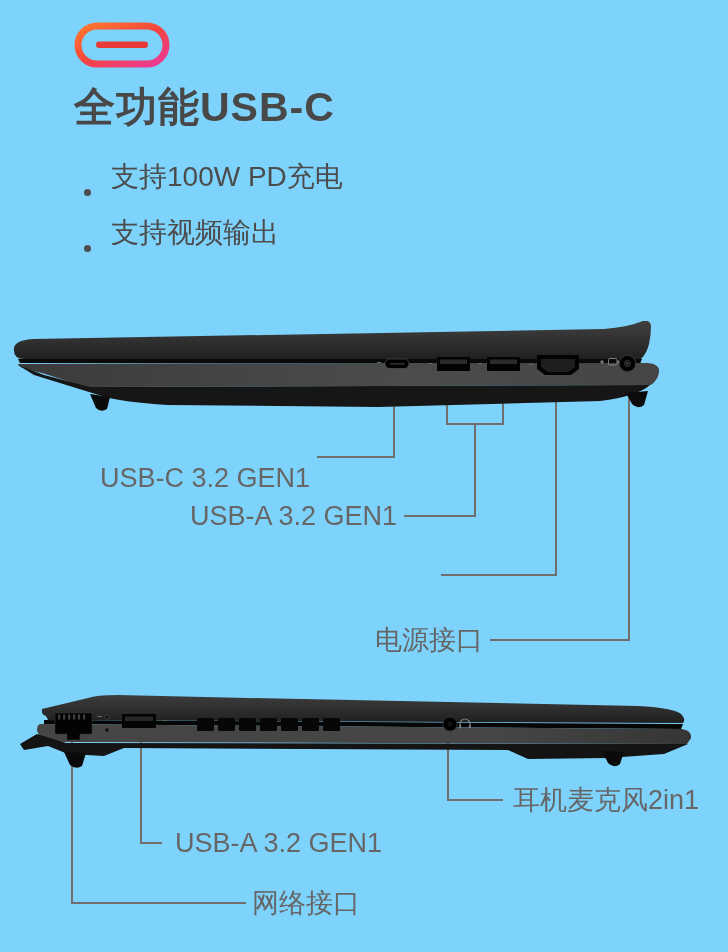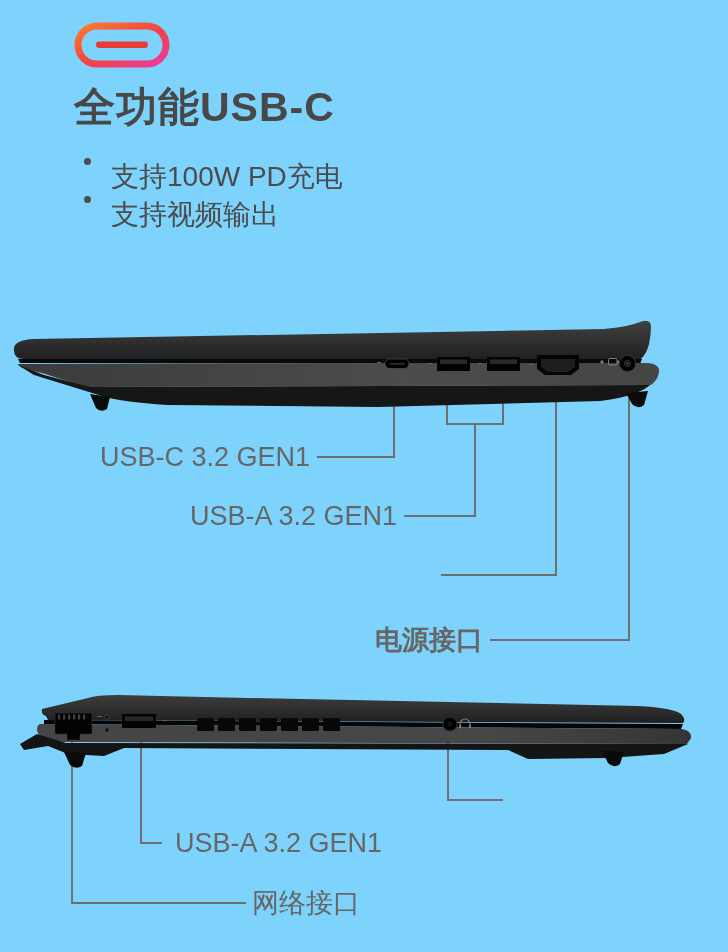--- a/index.html
+++ b/index.html
@@ -3,21 +3,21 @@
 <meta charset="utf-8">
 <style>
   html,body{margin:0;padding:0;background:#fff;}
   #canvas{
     position:relative;width:728px;height:952px;background:#7dd3fc;overflow:hidden;
     font-family:"Liberation Sans","DejaVu Sans",sans-serif;
   }
   .abs{position:absolute;}
   
   #title{left:74px;top:80px;font-size:41px;font-weight:bold;color:#484848;letter-spacing:1px;white-space:nowrap;}
-  .bullet-row{left:84px;display:flex;align-items:flex-start;white-space:nowrap;}
+  .bullet-row{left:84px;display:flex;align-items:flex-end;white-space:nowrap;}
   .bullet-dot{width:7px;height:7px;border-radius:50%;background:#4c4c4c;margin-right:20px;flex:0 0 auto;}
   .bullet-text{font-size:28px;color:#4c4c4c;}
   
   .cl{position:absolute;background:#6f6f6f;z-index:1;}
   
   .lbl{position:absolute;font-size:27px;color:#666;line-height:32px;white-space:nowrap;z-index:3;}
   .lbl.r{text-align:right;width:250px;}
   
   .laptop{position:absolute;z-index:2;}
 </style>
@@ -37,21 +37,21 @@
     <rect x="4" y="4" width="88" height="38" rx="19" fill="none" stroke="url(#usbcGrad)" stroke-width="7"></rect>
     <rect x="22" y="19.5" width="52" height="6.5" rx="3.2" fill="#e63c35"></rect>
   </svg>
 
   <div class="abs" id="title">全功能USB-C</div>
 
   <div class="abs bullet-row" style="top:158px;">
     <span class="bullet-dot"></span>
     <span class="bullet-text">支持100W PD充电</span>
   </div>
-  <div class="abs bullet-row" style="top:196px;">
+  <div class="abs bullet-row" style="top:214px;">
     <span class="bullet-dot"></span>
     <span class="bullet-text">支持视频输出</span>
   </div>
 
   <div class="cl" style="left:393px;top:386px;width:2px;height:71px;"></div>
   <div class="cl" style="left:317px;top:456px;width:78px;height:2px;"></div>
 
   <div class="cl" style="left:446px;top:388px;width:2px;height:36px;"></div>
   <div class="cl" style="left:502px;top:388px;width:2px;height:36px;"></div>
   <div class="cl" style="left:446px;top:423px;width:58px;height:2px;"></div>
@@ -176,20 +176,21 @@
 
     <circle cx="442" cy="42" r="7" fill="#000" stroke="#303030" stroke-width="1"></circle>
     <circle cx="442" cy="42" r="2.4" fill="#131313"></circle>
     <g>
       <path d="M452,45 v-3 a5,5 0 0 1 10,0 v3" stroke="#808080" stroke-width="1.2" fill="none"></path>
       <rect x="451.2" y="43" width="2" height="3.6" rx="1" fill="#808080"></rect>
       <rect x="460.8" y="43" width="2" height="3.6" rx="1" fill="#808080"></rect>
     </g>
   </svg>
 
-  <div class="lbl r" style="left:60px;top:441px;">USB-C 3.2 GEN1</div>
+  <div class="lbl r" style="left:60px;top:462px;">USB-C 3.2 GEN1</div>
   <div class="lbl r" style="left:147px;top:500px;">USB-A 3.2 GEN1</div>
-  <div class="lbl r" style="left:233px;top:624px;font-weight:bold;">电源接口</div>
+  <div class="lbl r" style="left:233px;top:624px;">电源接口</div>
 
+  <div class="lbl" style="left:513px;top:784px;">耳机麦克风2in1</div>
   <div class="lbl" style="left:175px;top:827px;">USB-A 3.2 GEN1</div>
   <div class="lbl" style="left:252px;top:887px;">网络接口</div>
 
 </div>
 
 </body></html>

